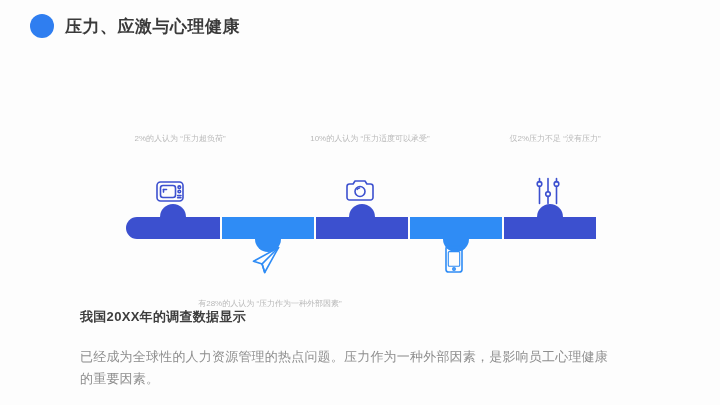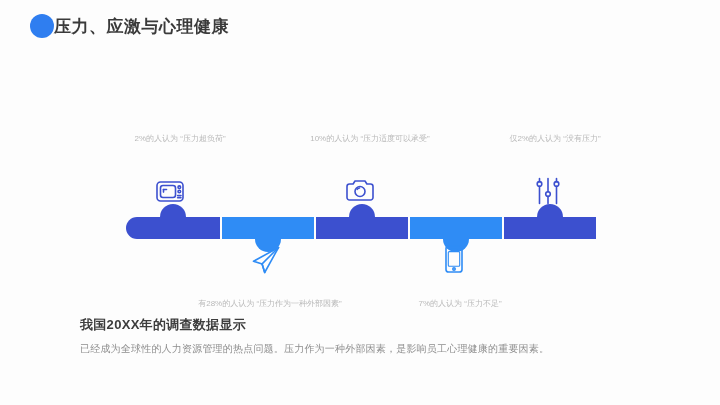--- a/index.html
+++ b/index.html
@@ -20,21 +20,21 @@
     background: #fdfdfd;
   }
 
   
   .title-row {
     position: absolute;
     left: 30px;
     top: 14px;
     display: flex;
     align-items: center;
-    gap: 0;
+    gap: 11px;
   }
   .title-bullet {
     width: 24px;
     height: 24px;
     border-radius: 50%;
     background: #2f7ef0;
     flex: 0 0 auto;
   }
   .title-text {
     font-size: 17px;
@@ -114,57 +114,56 @@
   .ico-1 { left: 153px; top: 142px; }
   .ico-2 { left: 249px; top: 210px; }
   .ico-3 { left: 343px; top: 142px; }
   .ico-4 { left: 437px; top: 210px; }
   .ico-5 { left: 531px; top: 142px; }
 
   
   .foot {
     position: absolute;
     left: 80px;
-    top: 316px;
+    top: 308px;
     width: 540px;
   }
   .foot-head {
     font-size: 13px;
     font-weight: bold;
     color: #3d3d3d;
     line-height: 1.45;
     letter-spacing: 0.3px;
   }
   .foot-body {
     position: relative;
-    font-size: 10px;
+    font-size: 13px;
     color: #8e8e8e;
     line-height: 1.7;
-    margin-top: 5px;
+    margin-top: 19px;
     letter-spacing: 0.2px;
   }
 </style>
 </head>
 <body>
 
 <div class="slide">
 
   <div class="title-row">
     <div class="title-bullet"></div>
     <div class="title-text">压力、应激与心理健康</div>
   </div>
 
   <div class="info-wrap">
 
     <div class="cap cap-top-1">2%的人认为 “压力超负荷”</div>
     <div class="cap cap-top-2">10%的人认为 “压力适度可以承受”</div>
-    <div class="cap cap-top-3">仅2%的人认为 “没有压力”</div>
+    <div class="cap cap-top-3">仅2%压力不足 “没有压力”</div>
 
     <div class="cap cap-bot-1">有28%的人认为 “压力作为一种外部因素”</div>
-    <div class="cap cap-bot-2">7%的人认为 “压力不足”</div>
 
     <div class="bar-seg seg-dark up seg1">
       <div class="body"></div>
       <div class="bump"></div>
     </div>
     <div class="bar-seg seg-light down seg2">
       <div class="body"></div>
       <div class="bump"></div>
     </div>
     <div class="bar-seg seg-dark up seg3">

